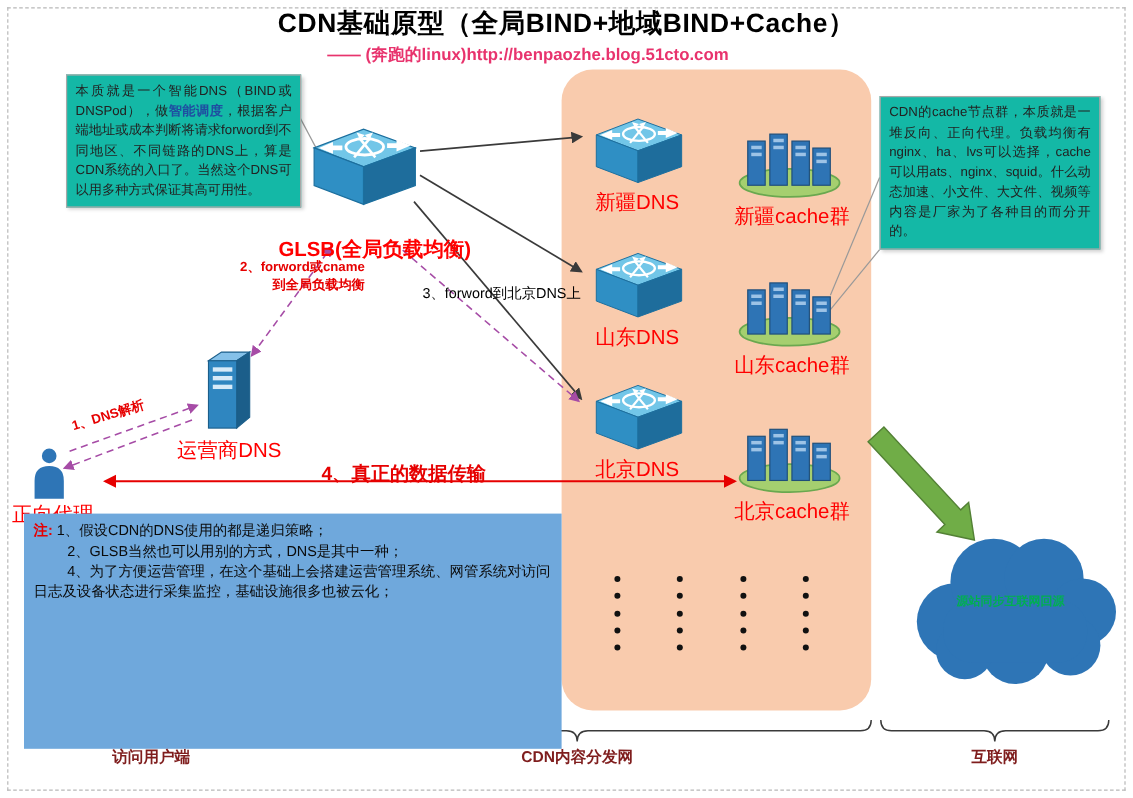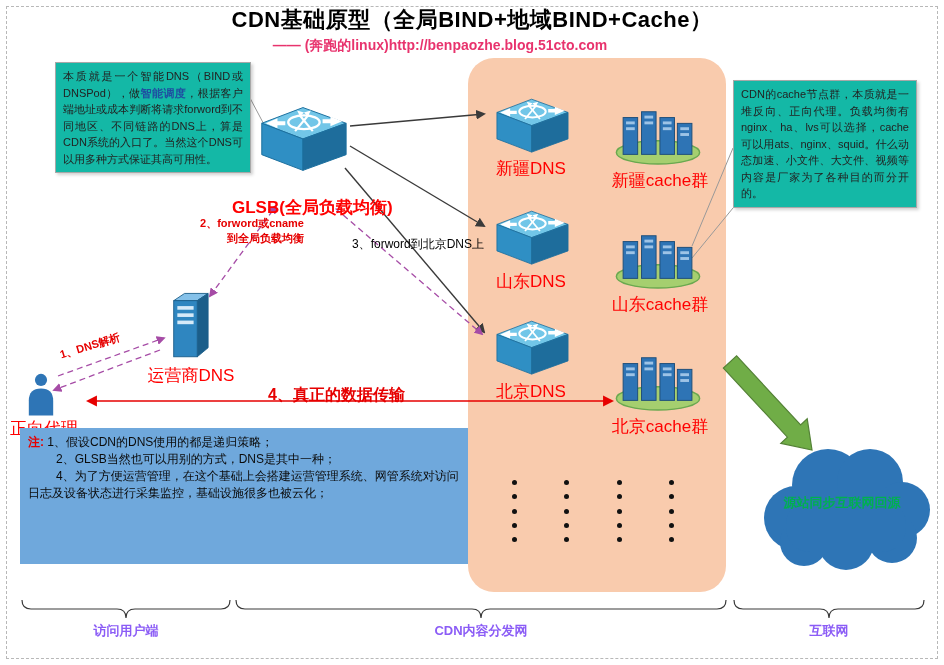--- a/index.html
+++ b/index.html
@@ -21,30 +21,30 @@
   .isp-lbl{left:146px;top:364px;width:90px}
   .user-lbl{left:10px;top:417px;width:64px}
   .dns-lbl{left:486px;width:90px}
   .cache-lbl{left:605px;width:110px}
   .flow{position:absolute;font-size:11px;color:#e60000;font-weight:bold;white-space:nowrap}
   .flow.black{color:#000;font-weight:normal;font-size:12px}
   .step1{left:58px;top:348px;transform:rotate(-17deg);transform-origin:left top}
   .step2{left:176px;top:216px;width:128px;text-align:right;line-height:1.35}
   .step3{left:352px;top:236px}
   .step4{left:268px;top:385px;font-size:16px}
-  .bluebox{position:absolute;left:20px;top:428px;width:448px;height:136px;background:#6fa8dc;padding:6px 8px;font-size:12px;line-height:1.42;color:#0b0b0b}
+  .bluebox{position:absolute;left:20px;top:428px;width:448px;height:196px;background:#6fa8dc;padding:6px 8px;font-size:12px;line-height:1.42;color:#0b0b0b}
   .bb-line{text-indent:28px}
   .bb-line.first{text-indent:0}
   .note-prefix{color:#e60000;font-weight:bold}
   .cloudwrap{position:absolute;left:746px;top:430px;width:192px;height:152px}
-  .cloud-label{position:absolute;left:0;top:64px;width:100%;text-align:center;color:#00b050;font-weight:bold;font-size:13px}
+  .cloud-label{position:absolute;left:0;top:64px;width:100%;text-align:center;color:#00b050;font-weight:bold;font-size:10px}
   .dots{position:absolute;left:512px;top:480px;width:162px;height:62px;display:flex;justify-content:space-between}
   .dotcol{display:flex;flex-direction:column;justify-content:space-between;align-items:center}
   .dot{width:5px;height:5px;border-radius:50%;background:#111}
-  .zone{position:absolute;top:622px;text-align:center;font-size:13px;font-weight:bold;color:#8b5cf6}
+  .zone{position:absolute;top:622px;text-align:center;font-size:13px;font-weight:bold;color:#7f1d1d}
   .z1{left:22px;width:208px}
   .z2{left:236px;width:490px}
   .z3{left:734px;width:190px}
 </style>
 </head>
 <body>
 
 <div class="canvas">
 
   <div class="frame"></div>

